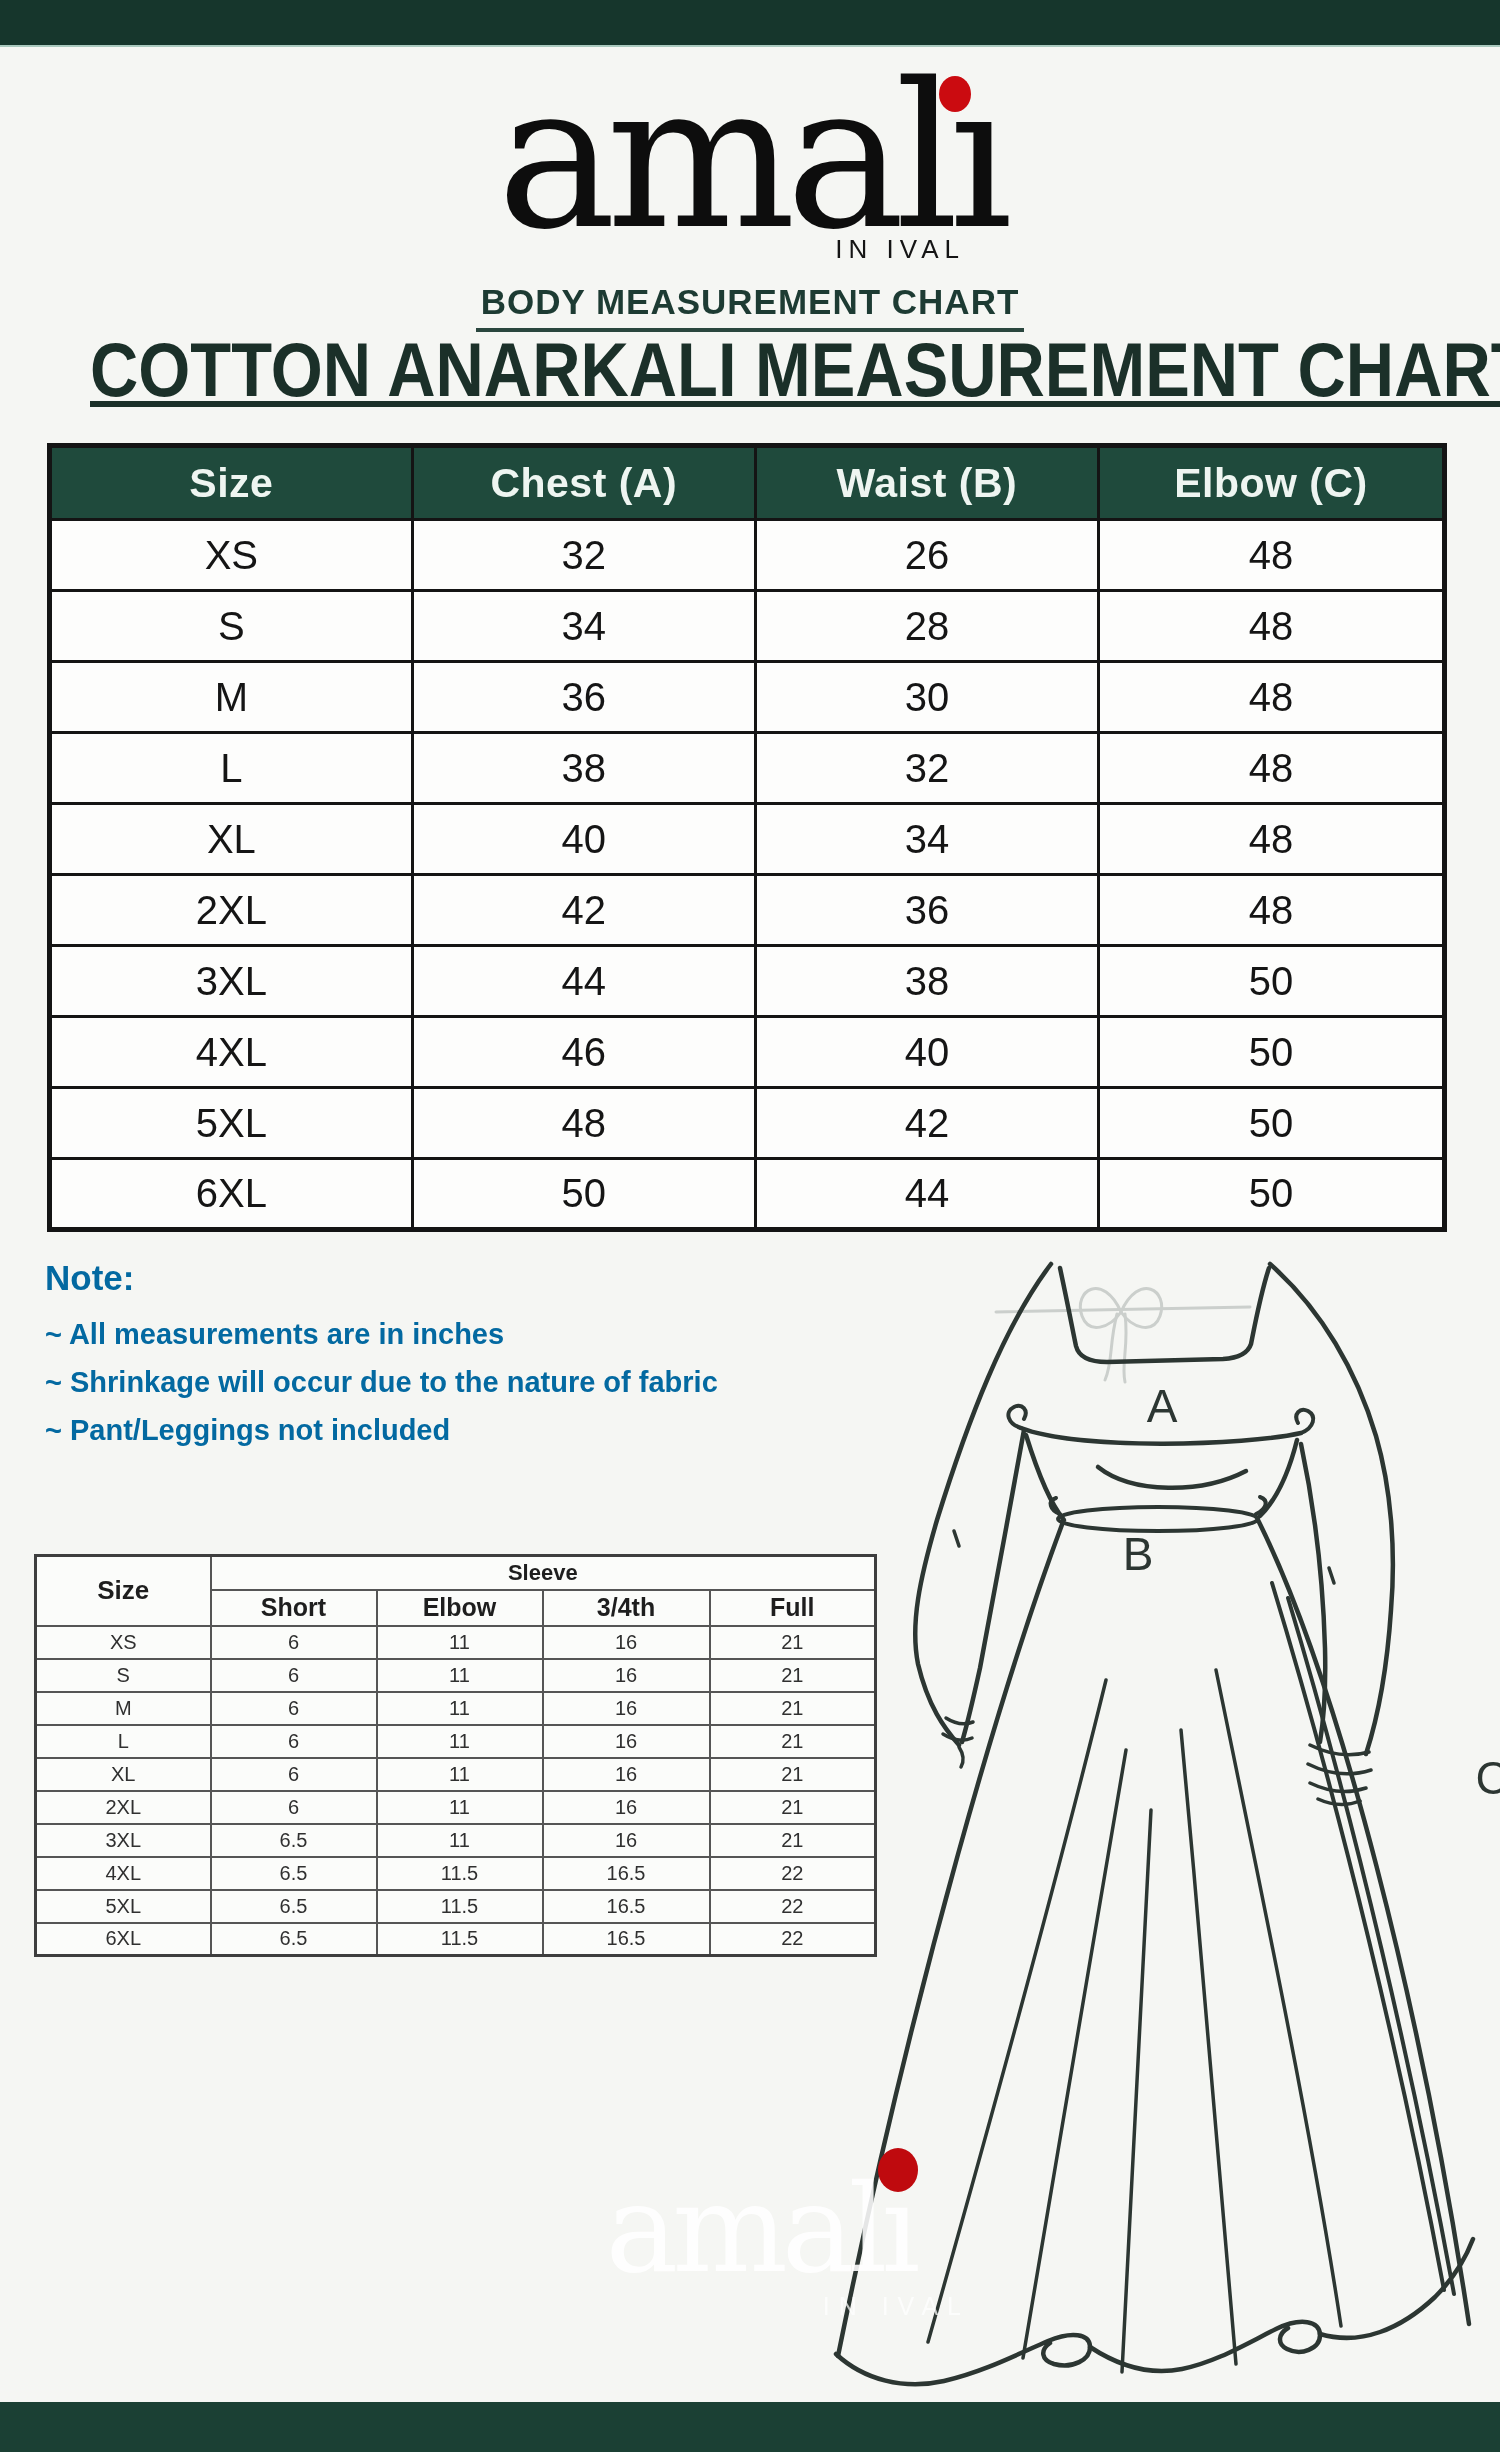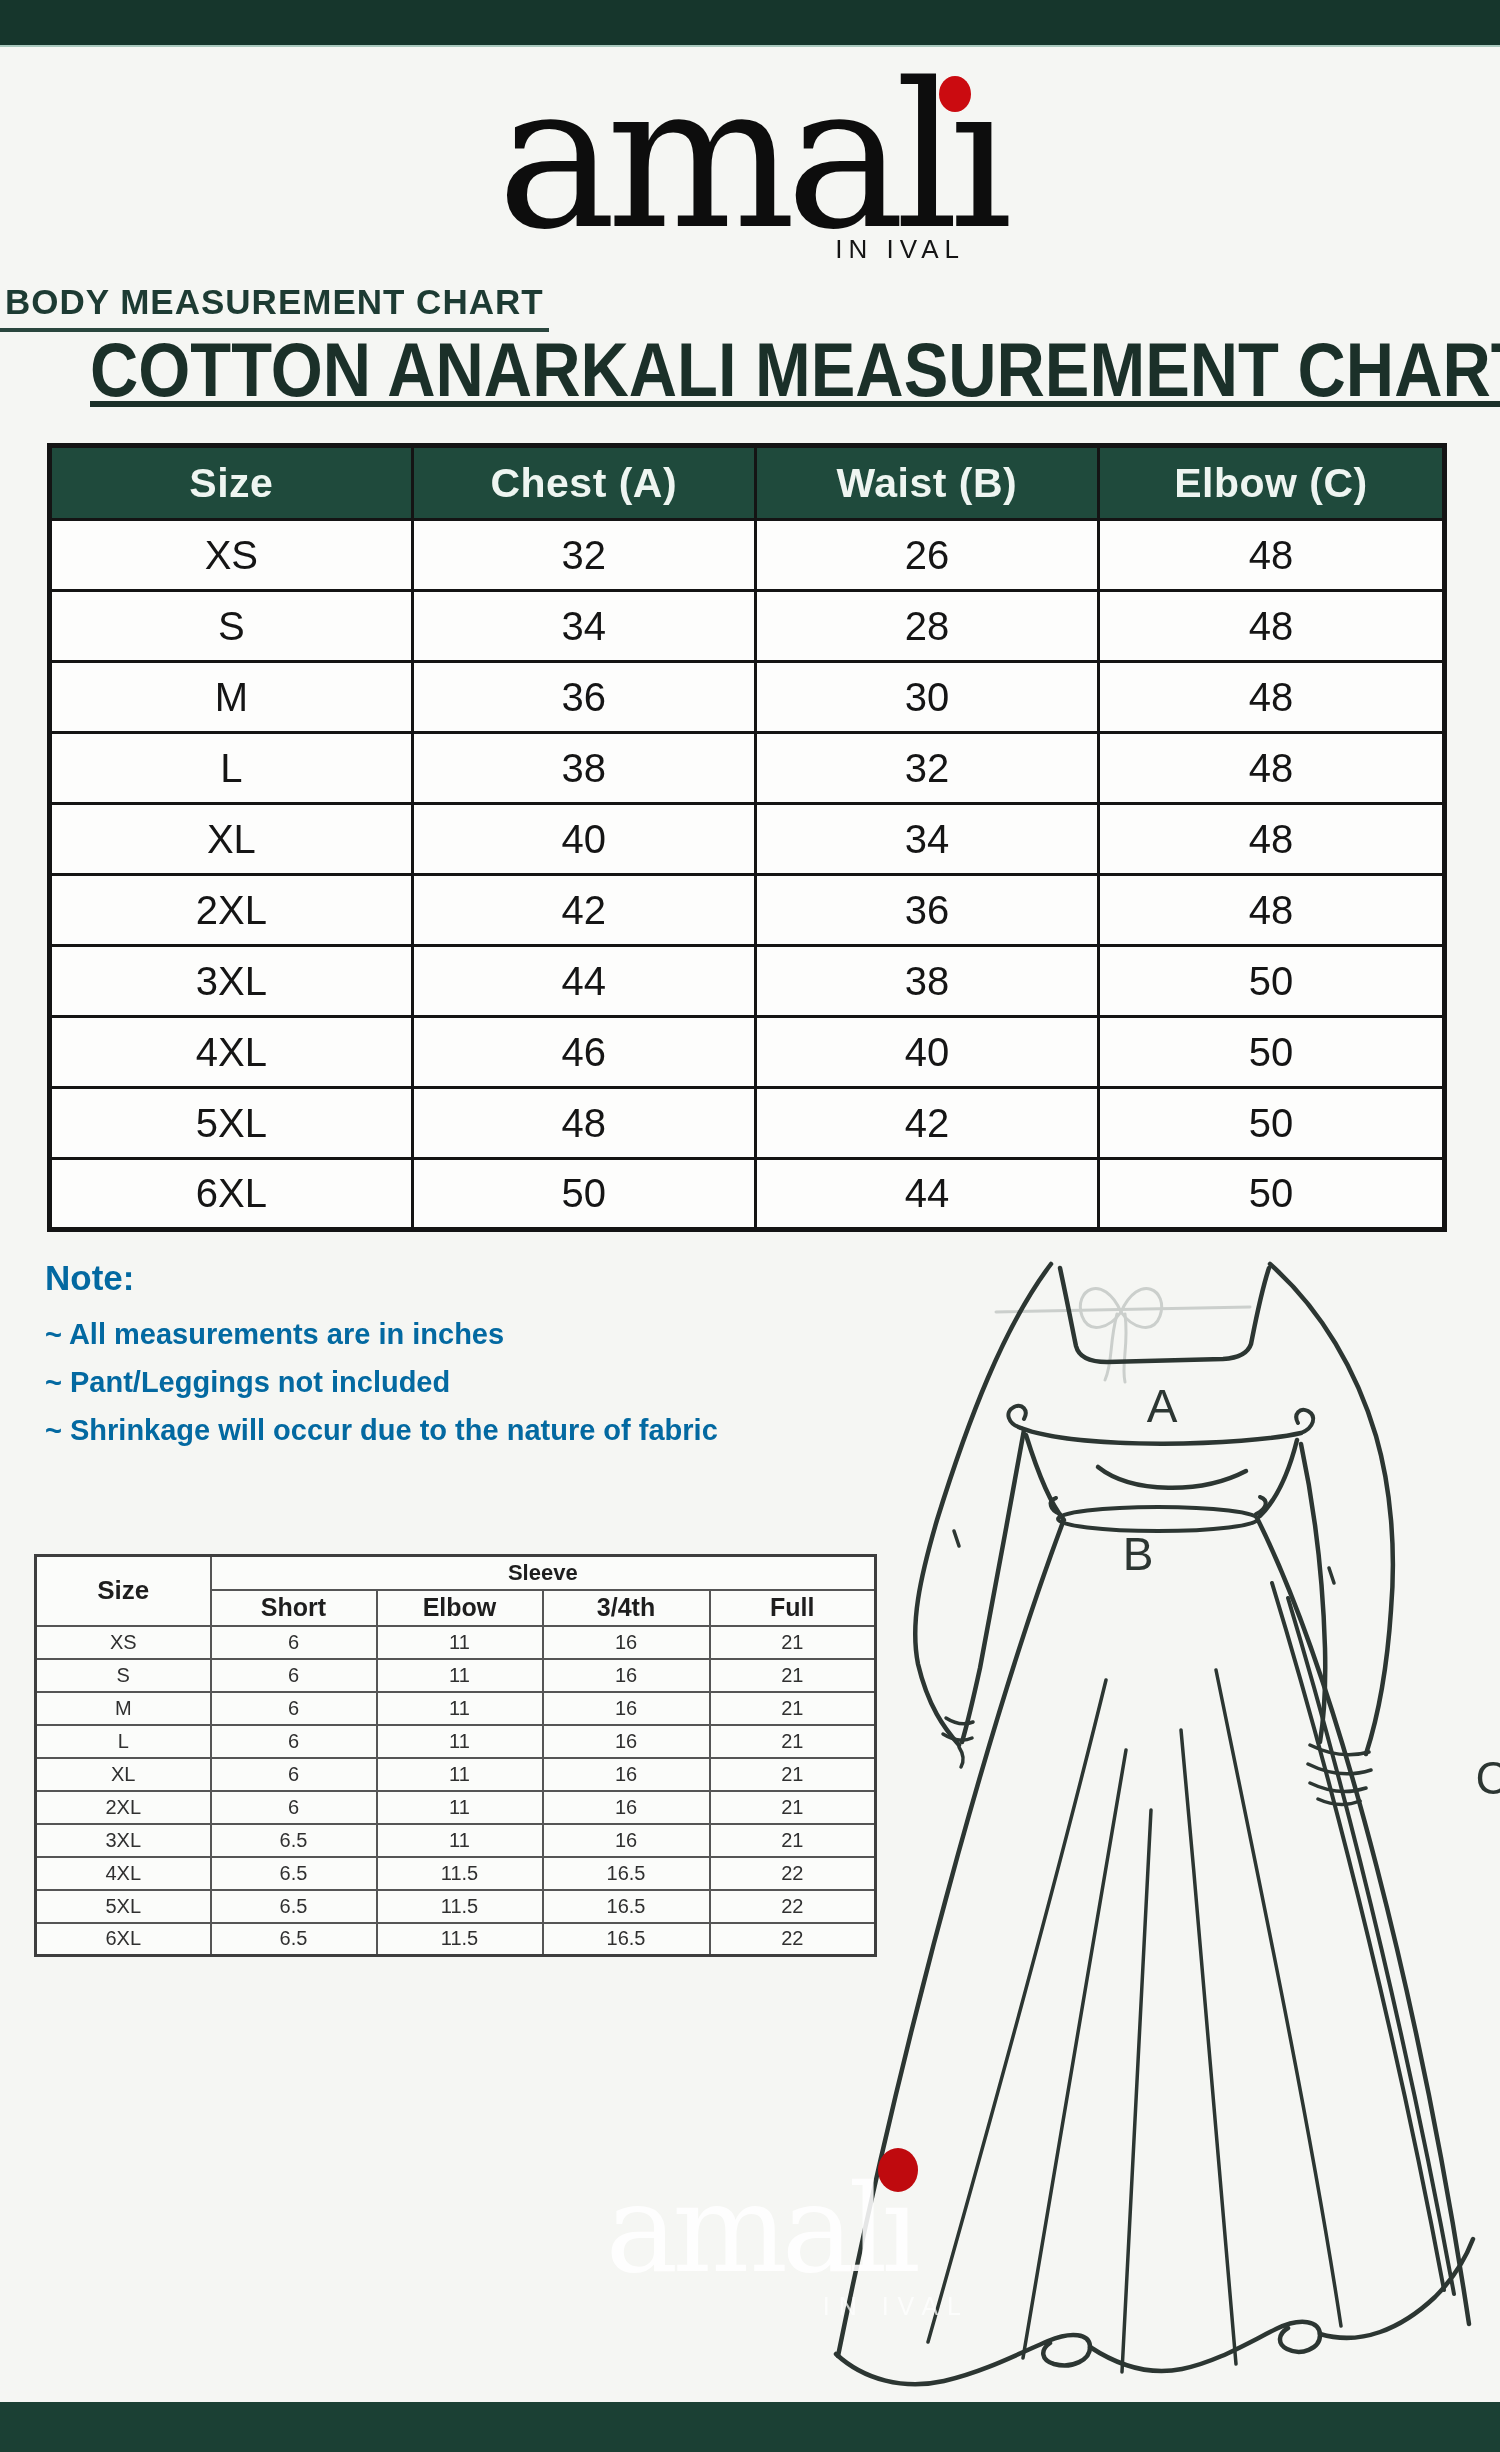--- a/index.html
+++ b/index.html
@@ -20,21 +20,21 @@
     letter-spacing:-10px;color:#0d0d0d;white-space:nowrap;
   }
   .logo-dot{
     position:absolute;left:939px;top:76px;width:32px;height:36px;
     border-radius:50%;background:#cb0b10;
   }
   .brand-tagline{
     position:absolute;left:565px;top:234px;width:400px;text-align:right;
     font-size:26px;letter-spacing:6px;color:#141414;white-space:nowrap;
   }
-  .subtitle-wrap{position:absolute;left:0;top:282px;width:1500px;display:flex;}
+  .subtitle-wrap{position:absolute;left:0;top:282px;width:1500px;display:flex;justify-content:center;}
   .subtitle{
     font-size:35px;font-weight:700;letter-spacing:1px;color:#1d3b33;
     padding:0 5px 6px 5px;border-bottom:4px solid #2a463e;white-space:nowrap;
   }
   .main-title{
     position:absolute;left:0;top:320px;width:1500px;text-align:center;
     font-size:76px;font-weight:700;letter-spacing:0px;color:#1b3029;
     white-space:nowrap;line-height:100px;
     text-decoration:underline;text-decoration-thickness:6px;text-underline-offset:5px;
     transform:scaleX(0.88);transform-origin:center;
@@ -190,22 +190,22 @@
       <td>50</td>
       <td>44</td>
       <td>50</td>
     </tr>
   </tbody>
 </table>
 
 <div class="notes">
   <p class="notes-heading">Note:</p>
   <p class="note-item">~ All measurements are in inches</p>
+  <p class="note-item">~ Shrinkage will occur due to the nature of fabric</p>
   <p class="note-item">~ Pant/Leggings not included</p>
-  <p class="note-item">~ Shrinkage will occur due to the nature of fabric</p>
 </div>
 
 <table class="sleeve-table">
   <colgroup>
       <col style="width:175px">
       <col style="width:166px">
       <col style="width:166px">
       <col style="width:167px">
       <col style="width:166px">
     </colgroup>

